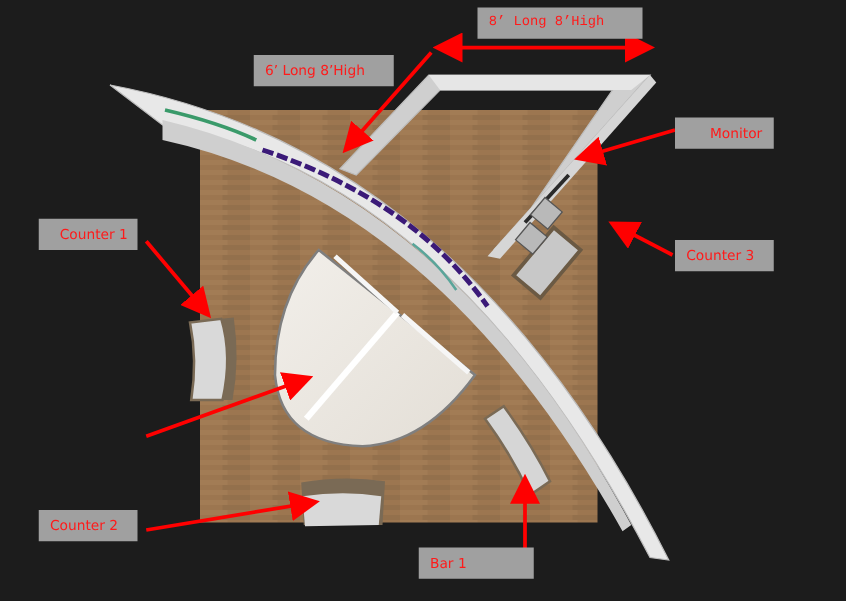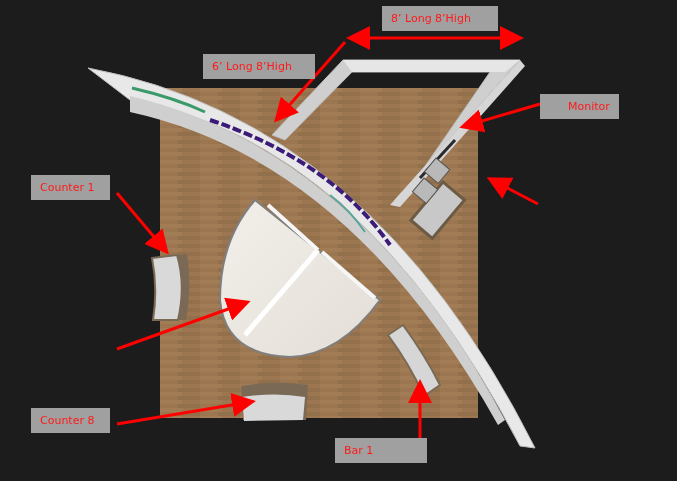--- a/index.html
+++ b/index.html
@@ -97,19 +97,20 @@
       <line x1="345" y1="42" x2="278" y2="118" stroke="#ff0000" stroke-width="3" marker-end="url(#ah)"></line>
       <line x1="540" y1="104" x2="465" y2="126" stroke="#ff0000" stroke-width="3" marker-end="url(#ah)"></line>
       <line x1="538" y1="204" x2="492" y2="180" stroke="#ff0000" stroke-width="3" marker-end="url(#ah)"></line>
       <line x1="117" y1="193" x2="165" y2="250" stroke="#ff0000" stroke-width="3" marker-end="url(#ah)"></line>
       <line x1="117" y1="349" x2="245" y2="303" stroke="#ff0000" stroke-width="3" marker-end="url(#ah)"></line>
       <line x1="117" y1="424" x2="250" y2="402" stroke="#ff0000" stroke-width="3" marker-end="url(#ah)"></line>
       <line x1="420" y1="455" x2="420" y2="385" stroke="#ff0000" stroke-width="3" marker-end="url(#ah)"></line>
     </g>
   </svg>
 
-  <div class="label" style="left:382px;top:6px;width:116px;">8’ Long 8’High</div>
-  <div class="label" style="left:203px;top:44px;width:112px;margin-top:10px;">6’ Long 8’High</div>
+  <div class="label" style="left:382px;top:6px;width:132px;font-family:Liberation Mono, monospace;">8’ Long 8’High</div>
+  <div class="label" style="left:203px;top:44px;width:112px;">6’ Long 8’High</div>
   <div class="label" style="left:540px;top:94px;width:79px;padding-left:28px;">Monitor</div>
-  <div class="label" style="left:31px;top:175px;width:79px;">Counter 1</div>
-  <div class="label" style="left:31px;top:408px;width:79px;">Counter 8</div>
+  <div class="label" style="left:540px;top:192px;width:79px;">Counter 3</div>
+  <div class="label" style="left:31px;top:175px;width:79px;text-align:center;">Counter 1</div>
+  <div class="label" style="left:31px;top:408px;width:79px;">Counter 2</div>
   <div class="label" style="left:335px;top:438px;width:92px;">Bar 1</div>
 </div>
 
 </body></html>

